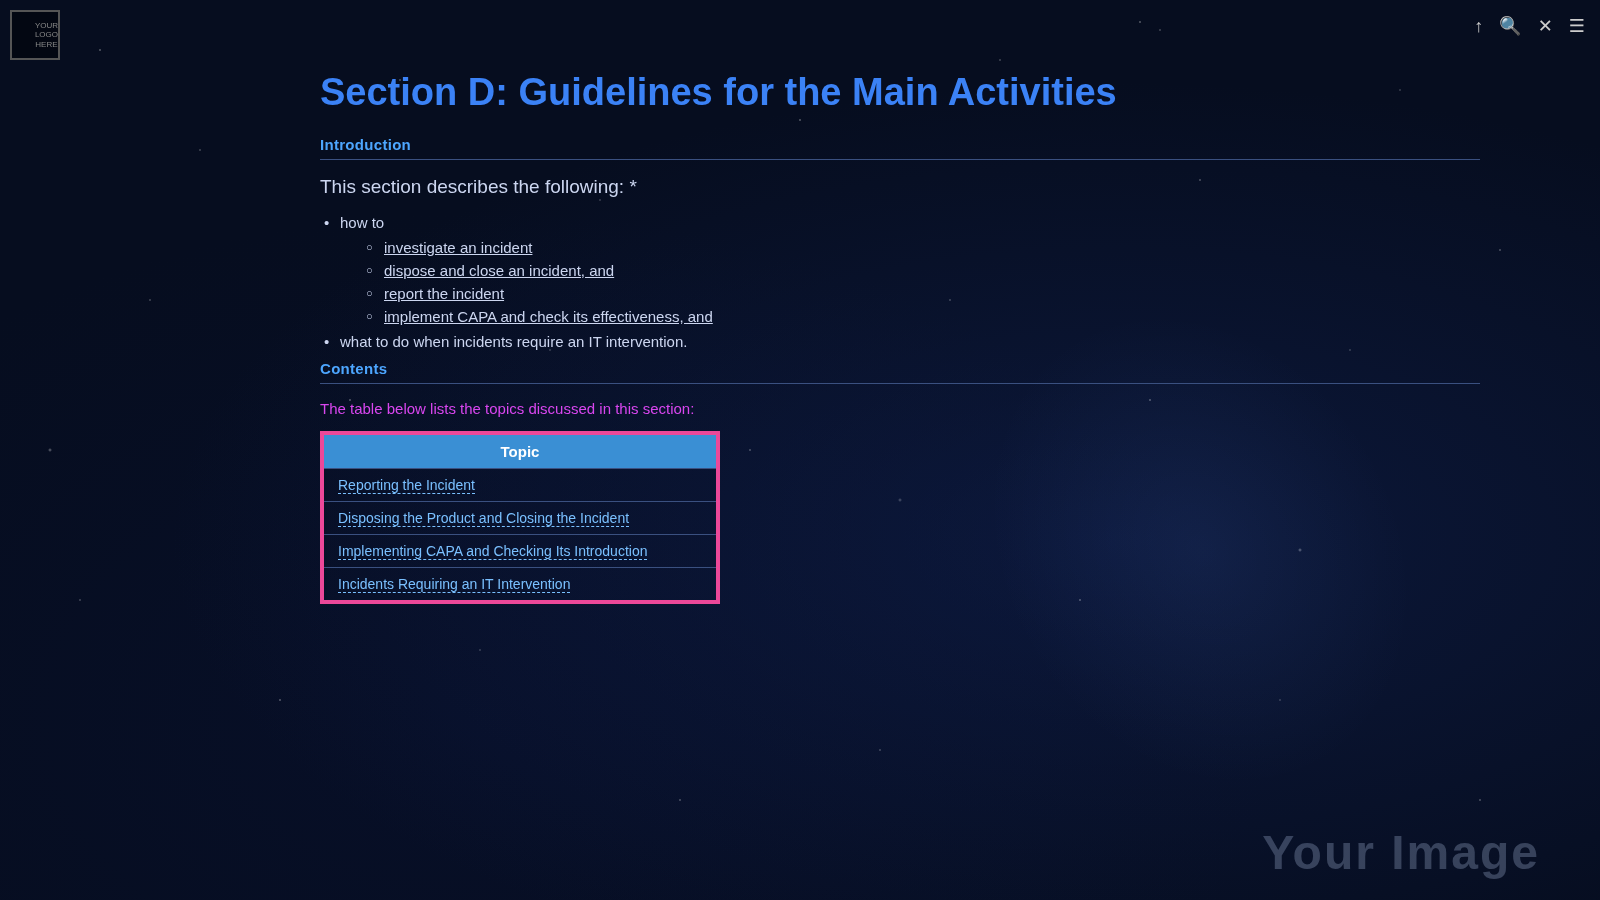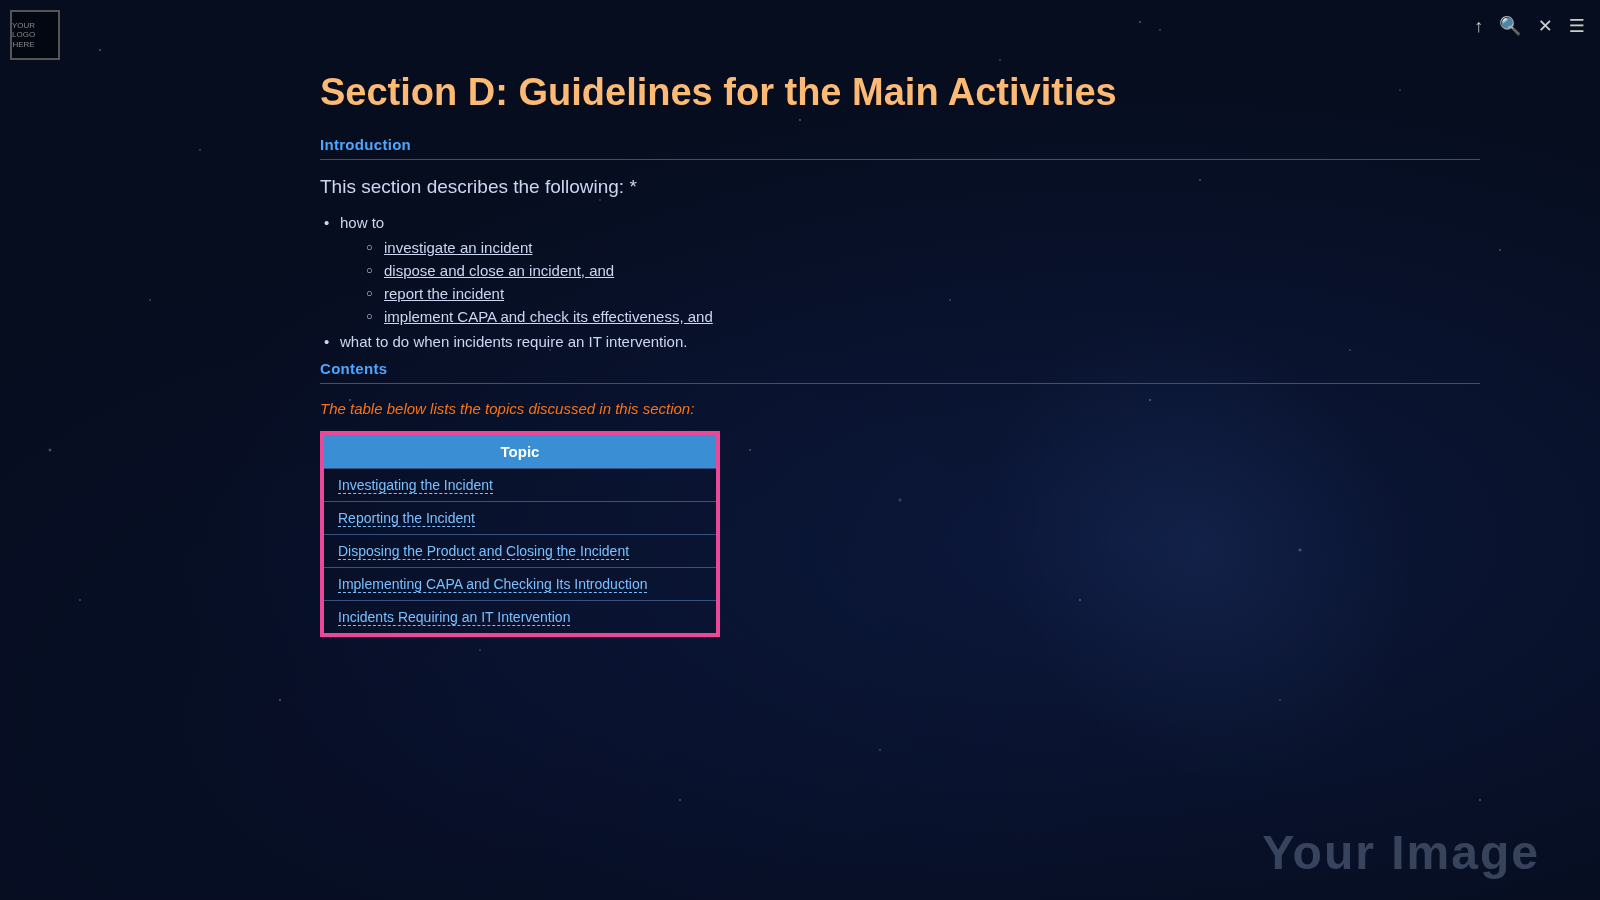--- a/index.html
+++ b/index.html
@@ -77,21 +77,21 @@
     
     .logo {
       position: absolute;
       top: 10px;
       left: 10px;
       width: 50px;
       height: 50px;
       border: 2px solid #555;
       display: flex;
       align-items: center;
-      justify-content: flex-start;
+      justify-content: flex-end;
       font-size: 8px;
       color: #888;
       text-align: center;
       line-height: 1.2;
       z-index: 10;
       background: rgba(0,0,0,0.4);
     }
 
     
     .toolbar {
@@ -116,21 +116,21 @@
       top: 50px;
       left: 320px;
       right: 120px;
       padding: 20px 0;
       z-index: 5;
     }
 
     .page-title {
       font-size: 38px;
       font-weight: bold;
-      color: #fdba74;
+      color: #3b82f6;
       line-height: 1.2;
       margin-bottom: 20px;
     }
 
     .section-heading {
       color: #4da6ff;
       font-size: 15px;
       font-weight: bold;
       margin-bottom: 6px;
       letter-spacing: 0.3px;
@@ -192,24 +192,23 @@
       font-size: 11px;
       top: 2px;
       color: #ccd6f0;
     }
 
     .contents-section {
       margin-top: 10px;
     }
 
     .contents-text {
-      color: #f97316;
+      color: #d946ef;
       font-size: 15px;
       margin-bottom: 14px;
-      font-style: italic;
     }
 
     
     .contents-table {
       border-collapse: collapse;
       width: 400px;
       border: 4px solid #ec4899;
     }
 
     .table-header {
@@ -306,23 +305,20 @@
 
     <p class="contents-text">The table below lists the topics discussed in this section:</p>
 
     <table class="contents-table">
       <thead>
         <tr>
           <th class="table-header">Topic</th>
         </tr>
       </thead>
       <tbody id="table-body">
-      <tr class="table-row">
-            <td><a class="table-link">Investigating the Incident</a></td>
-          </tr>
           <tr class="table-row">
             <td><a class="table-link">Reporting the Incident</a></td>
           </tr>
           <tr class="table-row">
             <td><a class="table-link">Disposing the Product and Closing the Incident</a></td>
           </tr>
           <tr class="table-row">
             <td><a class="table-link">Implementing CAPA and Checking Its Introduction</a></td>
           </tr>
           <tr class="table-row">

